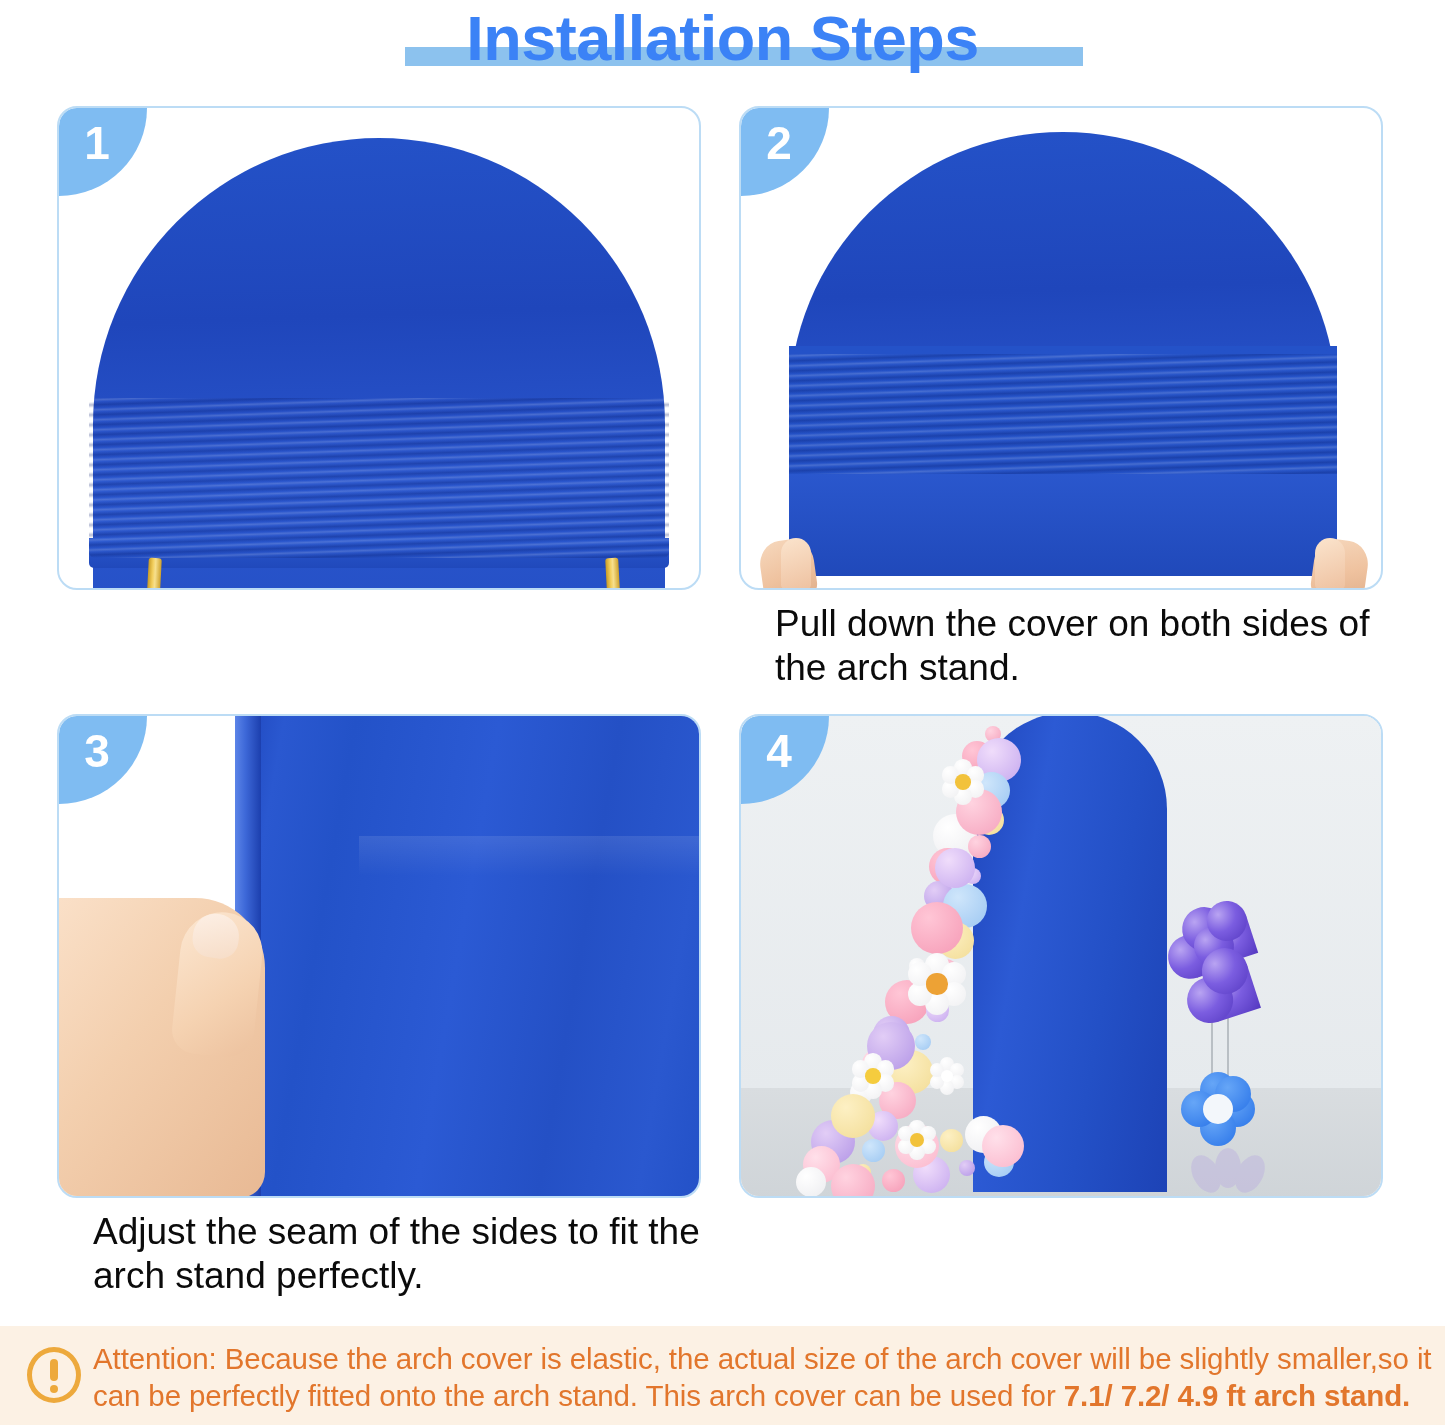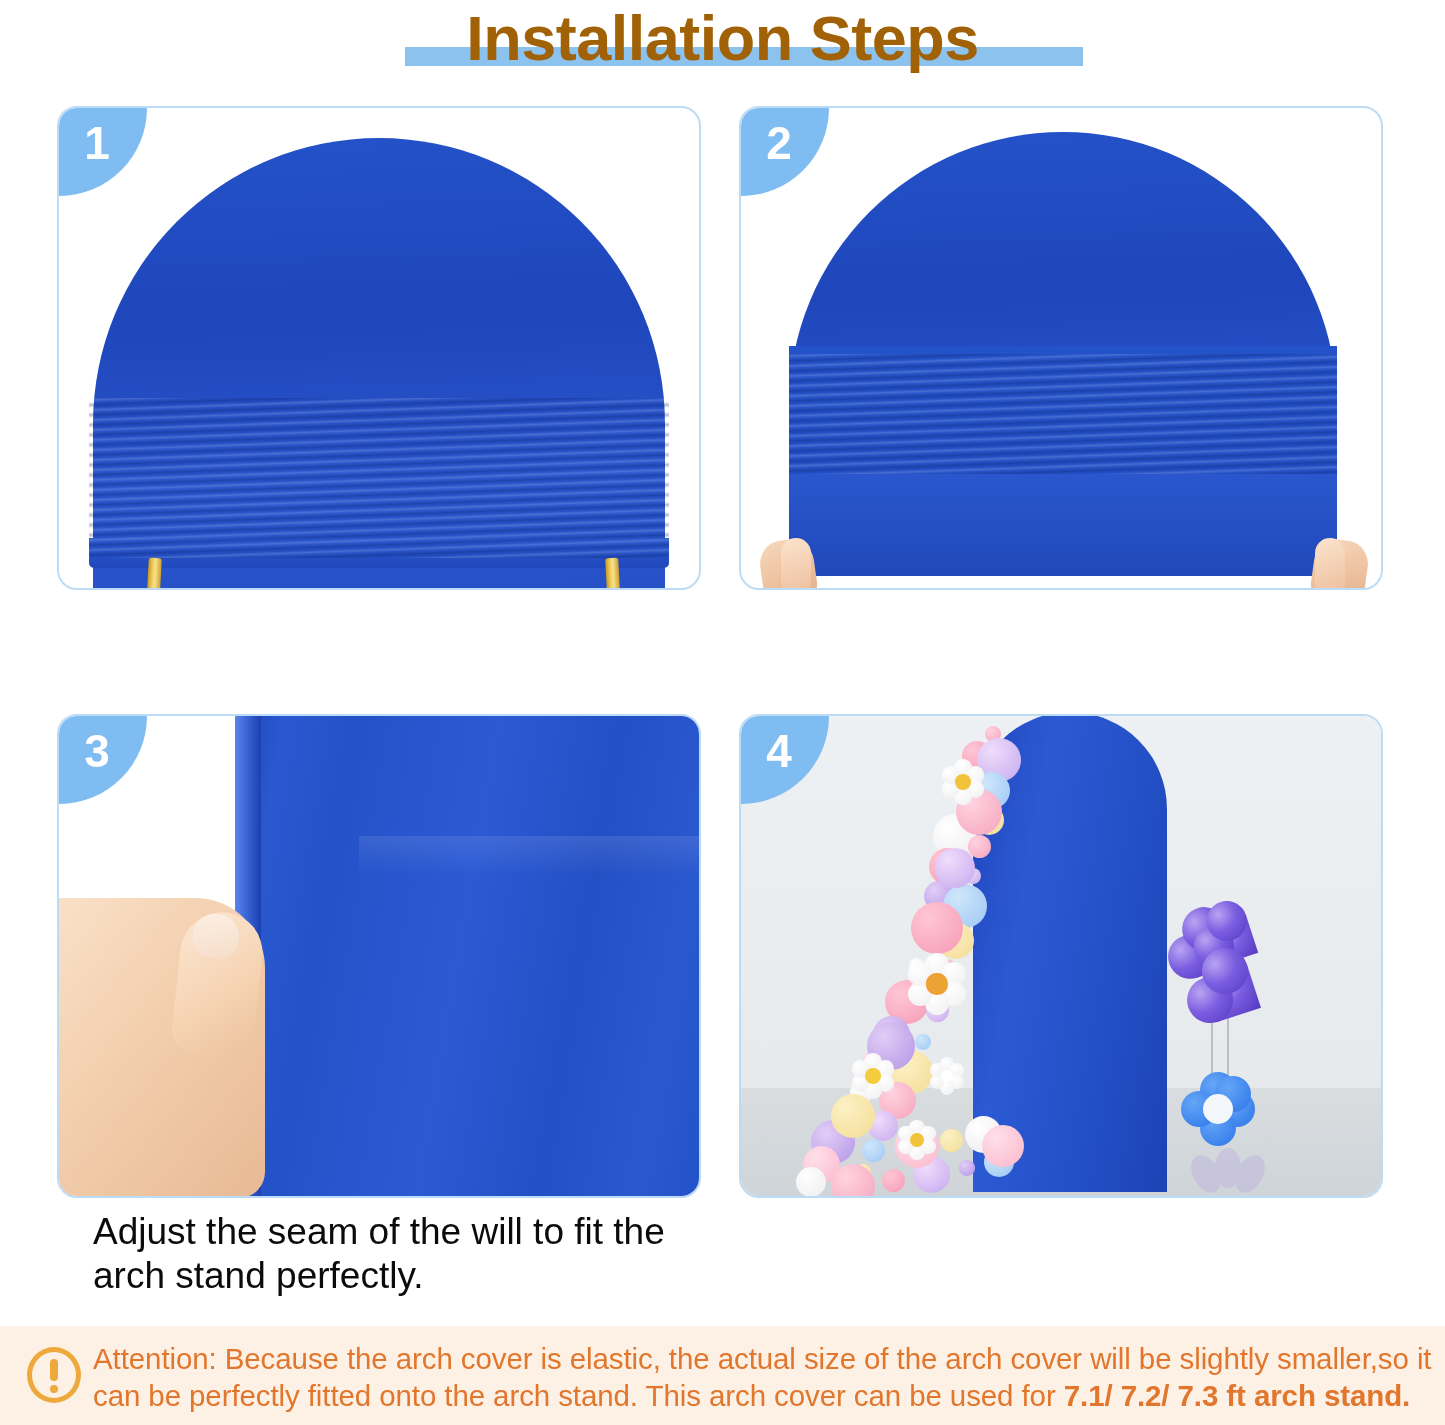--- a/index.html
+++ b/index.html
@@ -36,21 +36,21 @@
     position: absolute;
     left: 0;
     top: 0;
     width: 1445px;
     text-align: center;
     font-family: "Liberation Sans", sans-serif;
     font-weight: 700;
     font-size: 63px;
     line-height: 76px;
     letter-spacing: -0.5px;
-    color: #a16207;
+    color: #3b82f6;
     white-space: nowrap;
   }
 
   
   .grid {
     position: absolute;
     left: 57px;
     top: 106px;
     width: 1330px;
     height: 1200px;
@@ -376,37 +376,38 @@
         <div class="ruche s2-ruche"></div>
         <div class="hand s2-hand-l"></div>
         <div class="hand s2-hand-l2"></div>
         <div class="hand s2-hand-r"></div>
         <div class="hand s2-hand-r2"></div>
       </div>
       <div class="badge">
         <span class="badge-num">2</span>
       </div>
     </div>
+    <div class="caption">Pull down the cover on both sides of the arch stand.</div>
   </div>
 
   <div class="step">
     <div class="card">
       <div class="photo">
         <div class="s3-fabric"></div>
         <div class="s3-fold"></div>
         <div class="s3-seam"></div>
         <div class="s3-hand"></div>
         <div class="s3-thumb"></div>
         <div class="s3-nail"></div>
       </div>
       <div class="badge">
         <span class="badge-num">3</span>
       </div>
     </div>
-    <div class="caption">Adjust the seam of the will to fit the arch stand perfectly.</div>
+    <div class="caption">Adjust the seam of the sides to fit the arch stand perfectly.</div>
   </div>
 
   <div class="step">
     <div class="card">
       <div class="photo">
         <div class="s4-scene">
           <div class="s4-wall"></div>
           <div class="s4-floor"></div>
           <div class="s4-arch"></div>
 
@@ -533,14 +534,14 @@
   </div>
 
 </div>
 
 <div class="attention">
   <div class="attn-icon">
     <div class="ring"></div>
     <div class="bangbar"></div>
     <div class="bangdot"></div>
   </div>
-  <div class="attn-text"><span>Attention: Because the arch cover is elastic, the actual size of the arch cover will be slightly smaller,so it can be perfectly fitted onto the arch stand. This arch cover can be used for </span><strong>7.1/ 7.2/ 7.3 ft arch stand.</strong></div>
+  <div class="attn-text"><span>Attention: Because the arch cover is elastic, the actual size of the arch cover will be slightly smaller,so it can be perfectly fitted onto the arch stand. This arch cover can be used for </span><strong>7.1/ 7.2/ 4.9 ft arch stand.</strong></div>
 </div>
 
 </body></html>

